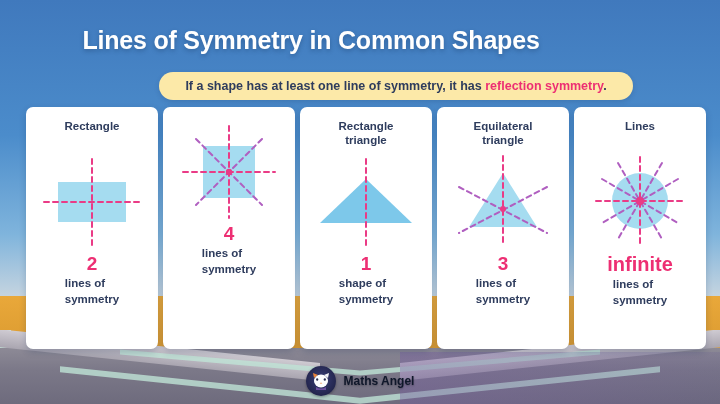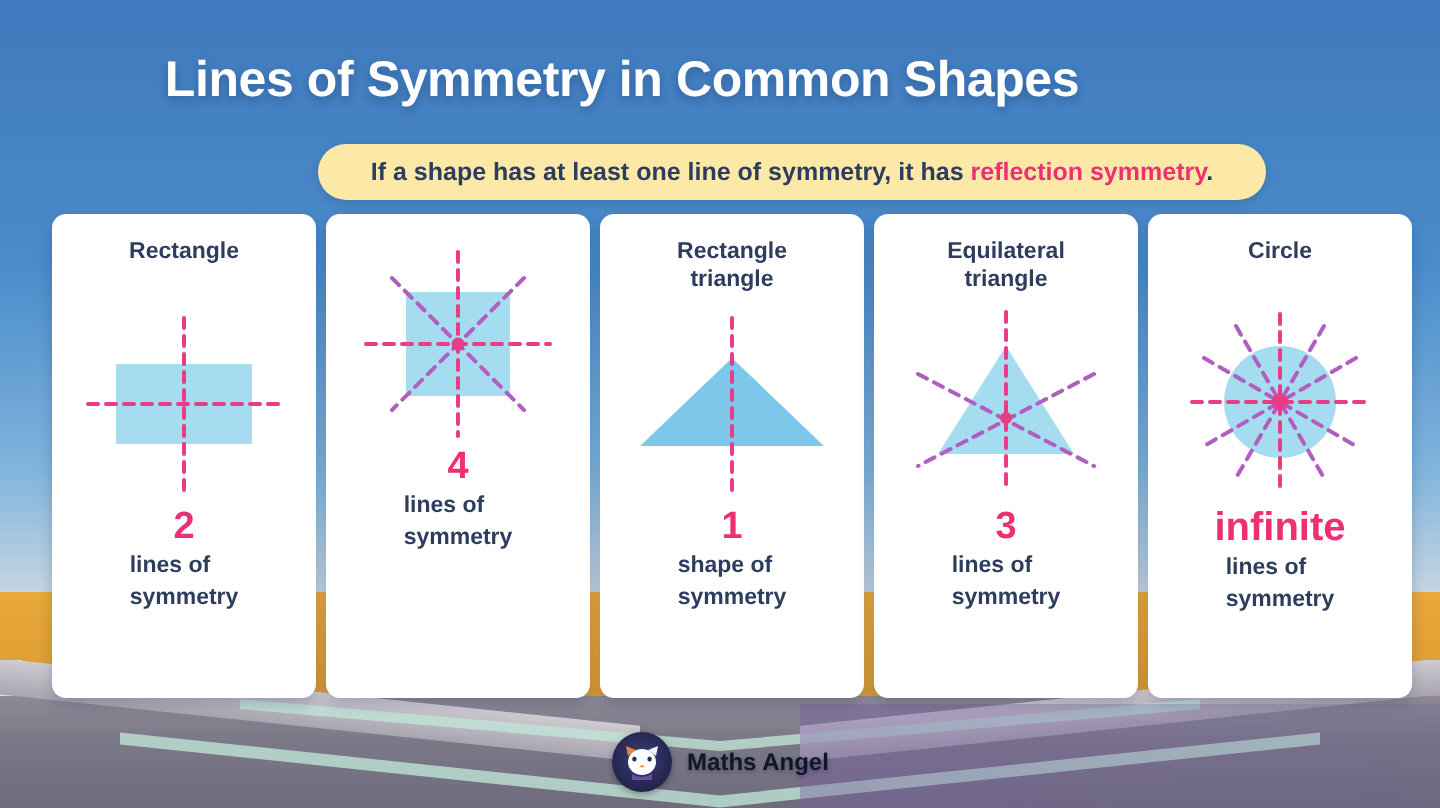--- a/index.html
+++ b/index.html
@@ -174,21 +174,21 @@
         </svg>
       </div>
       <div class="count">3</div>
       <div class="caption">
         <div>lines of</div>
         <div>symmetry</div>
       </div>
     </div>
 
     <div class="card">
-      <div class="shape-name">Circle</div>
+      <div class="shape-name">Lines</div>
       <div class="figure">
         <svg width="120" height="100" viewBox="0 0 120 100">
           <circle cx="60" cy="50" r="28" fill="#a5dcf0"></circle>
           <g stroke-width="2" stroke-dasharray="5,4" stroke-linecap="round">
             <line x1="16" y1="50" x2="104" y2="50" stroke="#ea3b86"></line>
             <line x1="60" y1="6" x2="60" y2="94" stroke="#ea3b86"></line>
             <line x1="22" y1="28" x2="98" y2="72" stroke="#b05fc0"></line>
             <line x1="98" y1="28" x2="22" y2="72" stroke="#b05fc0"></line>
             <line x1="38" y1="12" x2="82" y2="88" stroke="#b05fc0"></line>
             <line x1="82" y1="12" x2="38" y2="88" stroke="#b05fc0"></line>

